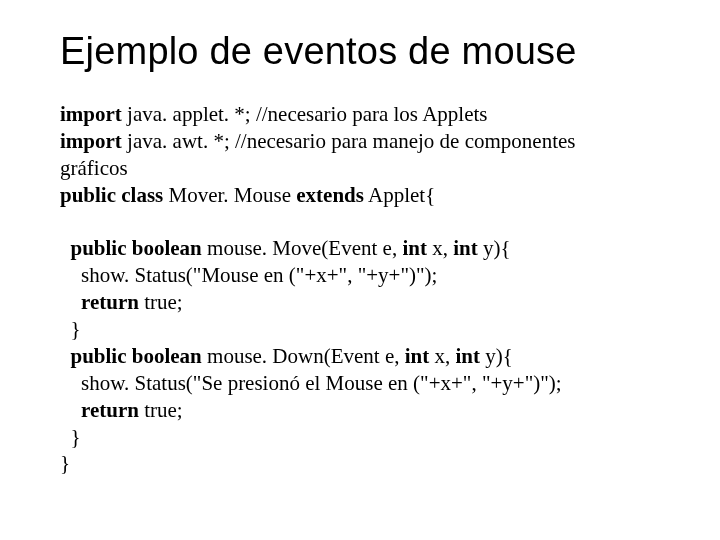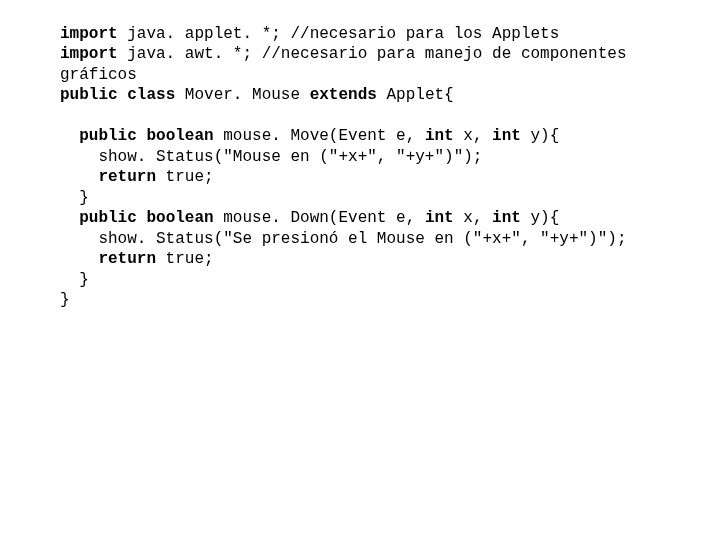--- a/index.html
+++ b/index.html
@@ -17,32 +17,33 @@
     height: 540px;
     padding: 24px 48px 24px 60px;
   }
   .title {
     font-size: 38px;
     font-weight: 400;
     margin: 6px 0 28px 0;
     letter-spacing: 0.2px;
   }
   .code {
-    font-family: Liberation Mono, monospace;
-    font-size: 16px;
+    font-family: Liberation Serif, serif;
+    font-size: 21px;
     line-height: 1.28;
     white-space: pre;
     color: #000000;
   }
   .kw { font-weight: bold; }
 </style>
 </head>
 <body>
 
 <div class="slide">
+  <div class="title">Ejemplo de eventos de mouse</div>
 
   <div class="code"><span class="kw">import</span><span> java. applet. *; //necesario para los Applets</span>
 <span class="kw">import</span><span> java. awt. *; //necesario para manejo de componentes</span>
 <span>gráficos</span>
 <span class="kw">public</span> <span class="kw">class</span><span> Mover. Mouse </span><span class="kw">extends</span><span> Applet{</span>
 <span></span>
 <span>  </span><span class="kw">public</span> <span class="kw">boolean</span><span> mouse. Move(Event e, </span><span class="kw">int</span><span> x, </span><span class="kw">int</span><span> y){</span>
 <span>    show. Status("Mouse en ("+x+", "+y+")");</span>
 <span>    </span><span class="kw">return</span><span> true;</span>
 <span>  }</span>

